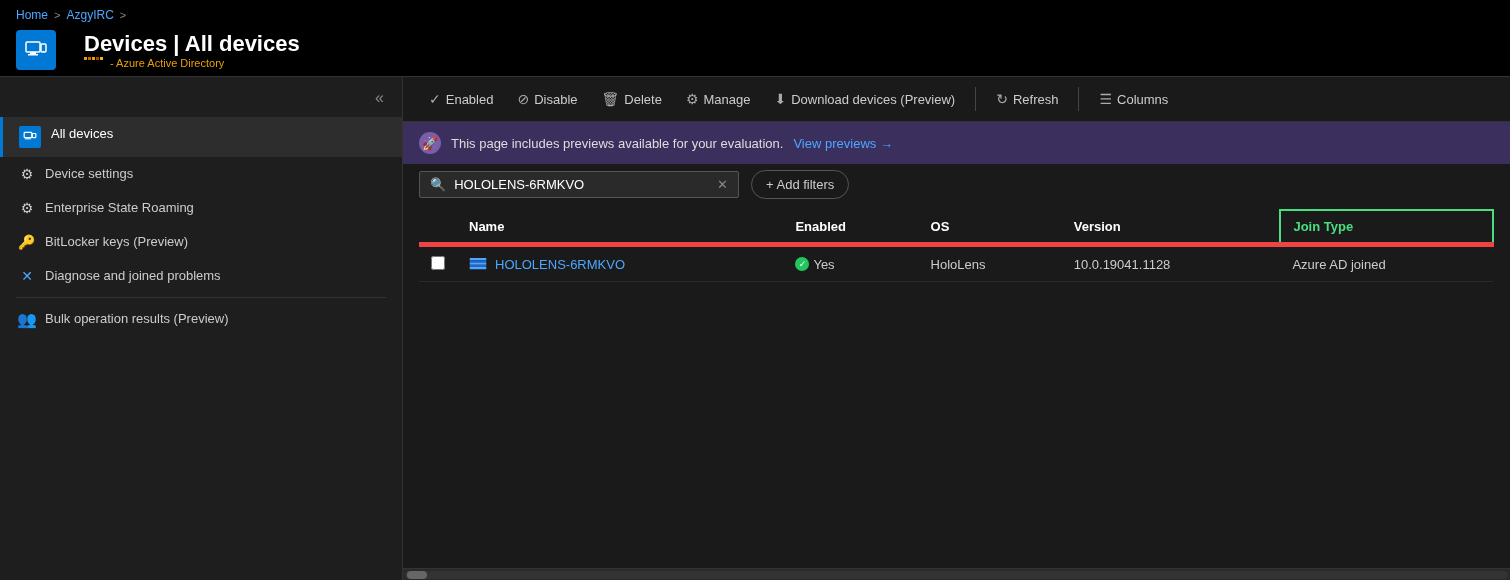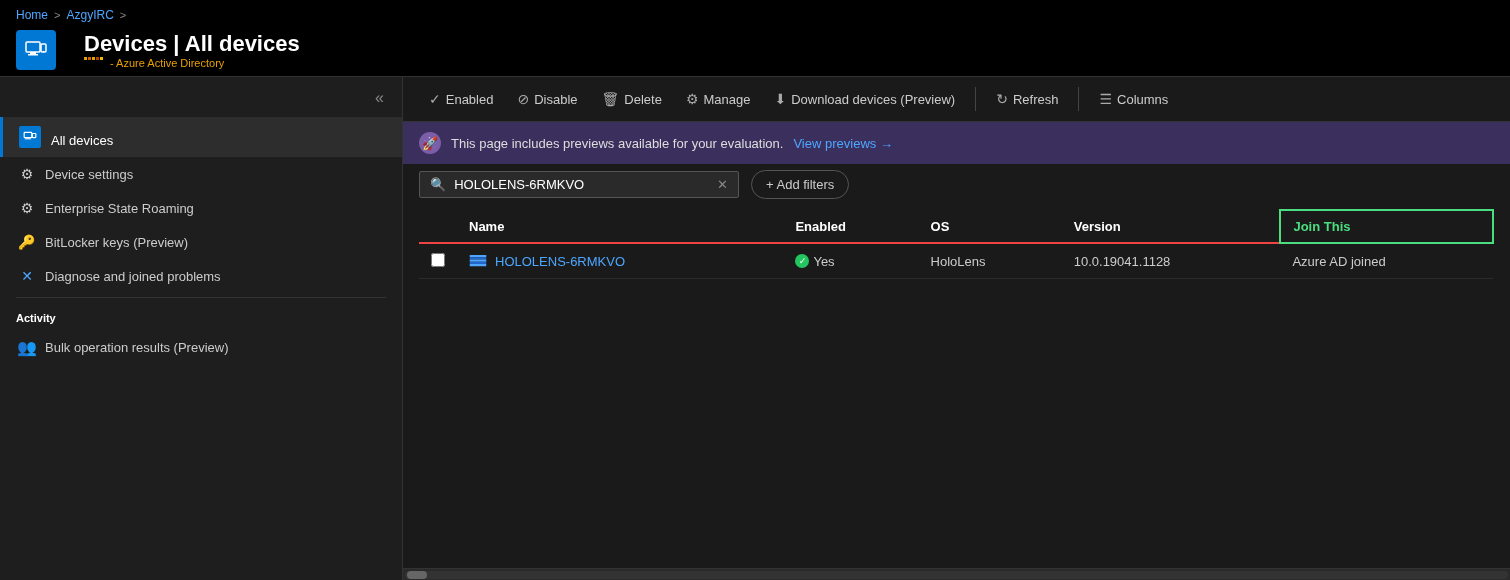--- a/index.html
+++ b/index.html
@@ -85,21 +85,21 @@
     .collapse-btn button {
       background: none;
       border: none;
       color: #888;
       cursor: pointer;
       font-size: 16px;
       padding: 2px 6px;
     }
     .sidebar-item {
       display: flex;
-      align-items: flex-end;
+      align-items: flex-start;
       gap: 10px;
       padding: 9px 16px;
       cursor: pointer;
       color: #ccc;
       border-left: 3px solid transparent;
     }
     .sidebar-item.active {
       background: #2d2d2d;
       border-left-color: #0078d4;
       color: #fff;
@@ -250,21 +250,21 @@
     .table-container {
       flex: 1;
       overflow: auto;
       padding: 0 16px;
     }
     table {
       width: 100%;
       border-collapse: collapse;
     }
     thead tr {
-      border-bottom: 2px solid #ef4444;
+      border-bottom: 5px solid #ef4444;
     }
     th {
       text-align: left;
       padding: 8px 12px;
       font-weight: 600;
       color: #fff;
       font-size: 13px;
       white-space: nowrap;
     }
     th.join-type-col {
@@ -410,21 +410,20 @@
       <span>BitLocker keys (Preview)</span>
     </div>
 
     <div class="sidebar-item">
       <div class="item-icon" style="color:#4da6ff;">✕</div>
       <span>Diagnose and joined problems</span>
     </div>
 
     <div class="divider"></div>
 
-    <div class="activity-label">Activity</div>
 
 
     <div class="sidebar-item">
       <div class="item-icon" style="color:#4da6ff; font-size:16px;">👥</div>
       <span>Bulk operation results (Preview)</span>
     </div>
   </div>
 
   <div class="content">
 
@@ -481,21 +480,21 @@
 
     <div class="table-container">
       <table>
         <thead>
           <tr>
             <th class="checkbox-cell"></th>
             <th>Name</th>
             <th>Enabled</th>
             <th>OS</th>
             <th>Version</th>
-            <th class="join-type-col">Join This</th>
+            <th class="join-type-col">Join Type</th>
           </tr>
         </thead>
         <tbody>
           <tr>
             <td class="checkbox-cell">
               <input type="checkbox" class="row-checkbox" style="">
             </td>
             <td>
               <div class="device-name-cell">
                 <div class="device-icon">

